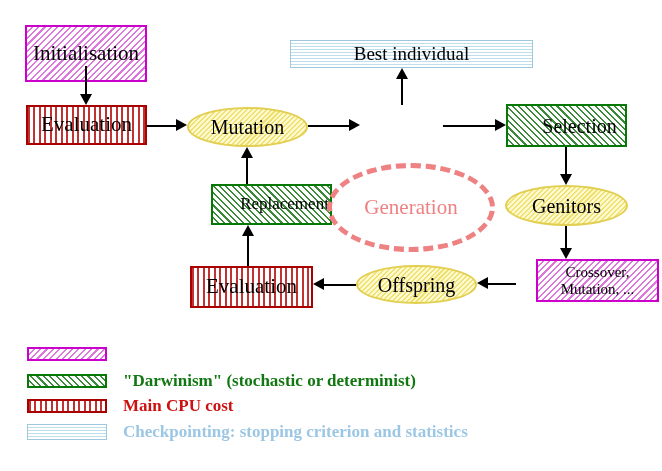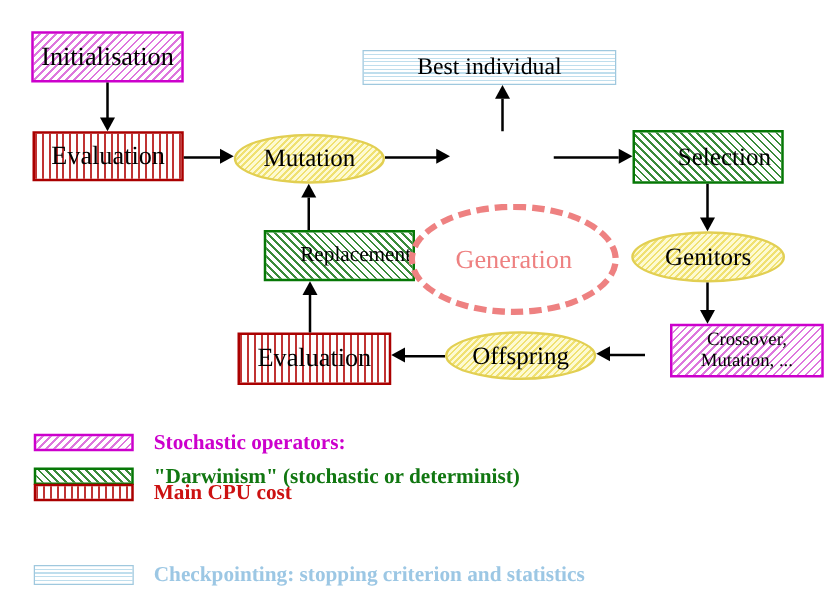--- a/index.html
+++ b/index.html
@@ -56,33 +56,33 @@
   .t-gold{color:#efcb26;}
   .t-green{color:#117711;}
   .t-red{color:#cc1111;}
   .t-blue{color:#9cc7e4;}
 </style>
 </head>
 <body>
 
 <div class="canvas">
 
-  <div class="node hatch-magenta" style="left:25px;top:25px;width:122px;height:41px;font-size:21px;">
+  <div class="node hatch-magenta" style="left:25px;top:25px;width:122px;height:57px;font-size:21px;">
     <span>Initialisation</span>
   </div>
 
   <div class="node lines-red" style="left:26px;top:105px;width:121px;height:40px;font-size:21px;">
     <span>Evaluation</span>
   </div>
 
   <div class="node ellipse-yellow" style="left:187px;top:107px;width:121px;height:40px;font-size:20px;">
     <span>Mutation</span>
   </div>
 
-  <div class="node lines-cyan" style="left:290px;top:40px;width:203px;height:28px;font-size:19px;">
+  <div class="node lines-cyan" style="left:290px;top:40px;width:243px;height:28px;font-size:19px;">
     <span>Best individual</span>
   </div>
 
 
   <div class="node hatch-green" style="left:506px;top:104px;width:121px;height:43px;font-size:20px;">
     <span>Selection</span>
   </div>
 
   <div class="node ellipse-yellow" style="left:505px;top:185px;width:123px;height:41px;font-size:20px;">
     <span>Genitors</span>
@@ -137,31 +137,30 @@
   <div class="head head-left" style="left:313px;top:278px;"></div>
 
   <div class="vline" style="left:247px;top:236px;height:30px;"></div>
   <div class="head head-up" style="left:242px;top:225px;"></div>
 
   <div class="vline" style="left:246px;top:158px;height:26px;"></div>
   <div class="head head-up" style="left:241px;top:147px;"></div>
 
   <div class="legend-row" style="left:27px;top:345px;">
     <div class="swatch hatch-magenta"></div>
-    <span class="legend-label t-magenta">Stochastic operators:</span>
   </div>
 
   <div class="legend-row" style="left:27px;top:372px;">
     <div class="swatch hatch-green"></div>
     <span class="legend-label t-green">"Darwinism" (stochastic or determinist)</span>
   </div>
 
-  <div class="legend-row" style="left:27px;top:385px;">
+  <div class="legend-row" style="left:27px;top:397px;">
     <div class="swatch lines-red"></div>
     <span class="legend-label t-red">Main CPU cost</span>
   </div>
 
-  <div class="legend-row" style="left:27px;top:423px;margin-top:28px;">
+  <div class="legend-row" style="left:27px;top:423px;">
     <div class="swatch lines-cyan" style="height:16px;"></div>
     <span class="legend-label t-blue">Checkpointing: stopping criterion and statistics</span>
   </div>
 
 </div>
 
 </body></html>

